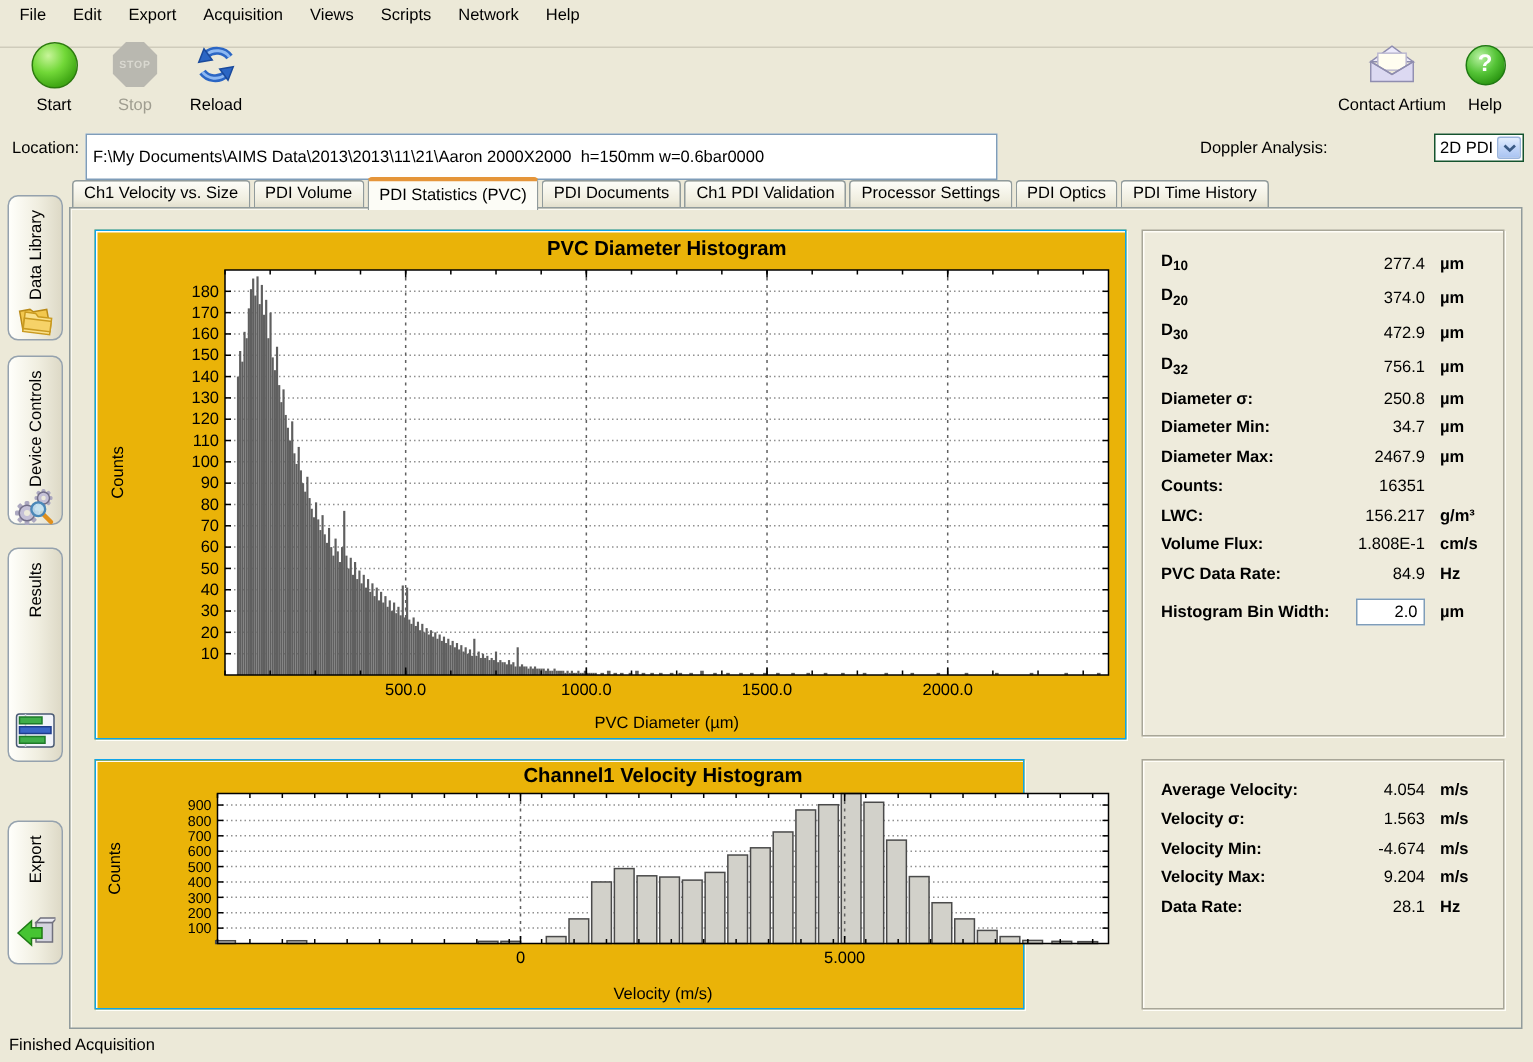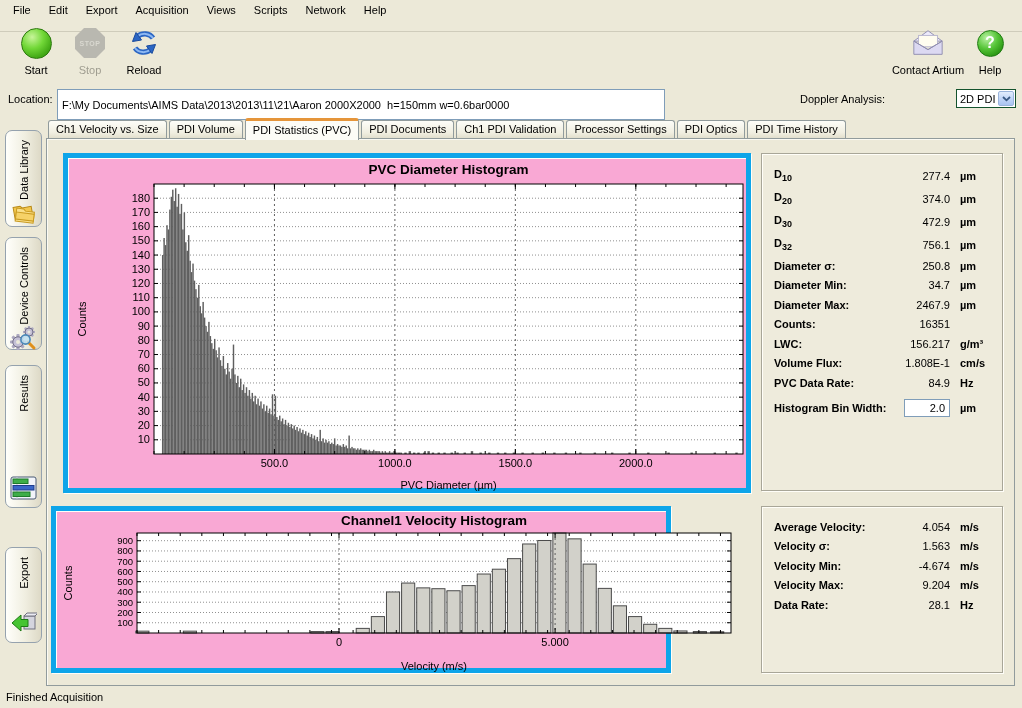--- a/index.html
+++ b/index.html
@@ -48,23 +48,23 @@
   .side-label { writing-mode:vertical-rl; transform:rotate(180deg); font-size:11px; white-space:nowrap; }
   
   #tabbar { position:absolute; left:48px; top:118px; width:966px; height:21px; display:flex; align-items:center; }
   .tab { height:18px; padding:2px 7px 0; margin-right:2px; white-space:nowrap;
     border:1px solid #919b9c; border-bottom:none; border-radius:3px 3px 0 0;
     background:linear-gradient(#fdfdf8,#f0eee0 70%,#e2dfcd); cursor:default; position:relative; }
   .tab.active { height:22px; padding-top:3px; background:#fcfcf6; border-top:3px solid #e5953a; z-index:3; margin-bottom:-1px; }
   
   #tabpage { position:absolute; left:46px; top:138px; width:969px; height:548px;
     background:#ece9d8; border:1px solid #919b9c; box-shadow: inset 1px 1px 0 #fbfaf3; }
-  .chart-panel { position:absolute; background:#f9a8d4; border:5px solid #0ea5e9; box-shadow: inset 1px 1px 0 #fffef8, 1px 1px 0 #fffef8; }
+  .chart-panel { position:absolute; background:#eab308; border:1px solid #0ea5e9; box-shadow: inset 1px 1px 0 #fffef8, 1px 1px 0 #fffef8; }
   #chart-pvc { left:16px; top:14px; width:688px; height:340px; }
-  #chart-vel { left:4px; top:367px; width:620px; height:167px; }
+  #chart-vel { left:16px; top:367px; width:620px; height:167px; }
   .stats-panel { position:absolute; background:#eeebdc; border:1px solid #a8a698; box-shadow: inset 1px 1px 0 #fffef8, 1px 1px 0 #fffef8; padding:10px 8px 0 12px; }
   #stats-pvc { left:714px; top:14px; width:242px; height:338px; }
   #stats-vel { left:714px; top:367px; width:242px; height:167px; }
   .stat-row { display:grid; align-items:center; }
   #stats-pvc .stat-row { grid-template-columns:1fr 66px 42px; height:19.5px; }
   #stats-pvc .stat-row.dsub { height:23px; }
   #stats-vel .stat-row { grid-template-columns:1fr 58px 42px; height:19.5px; }
   .stat-label { font-weight:bold; white-space:nowrap; }
   .stat-label sub { font-size:9px; }
   .stat-value { text-align:right; padding-right:2px; }

